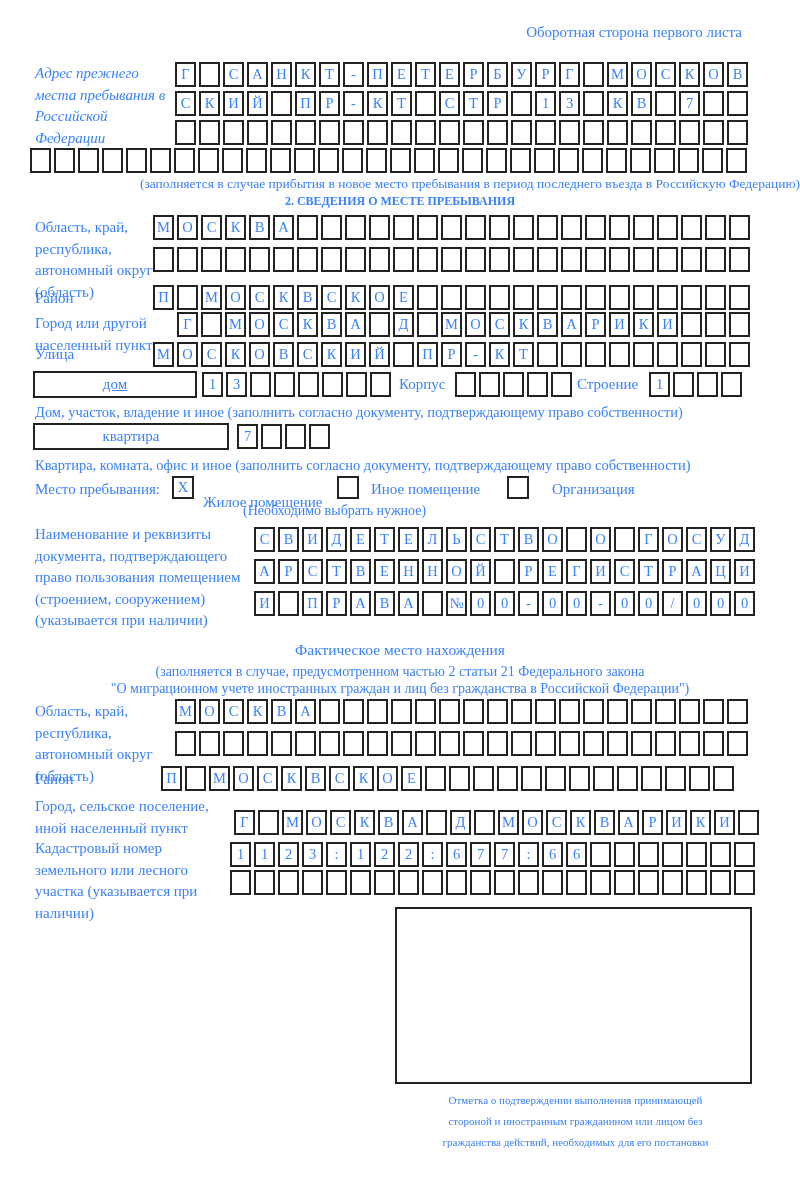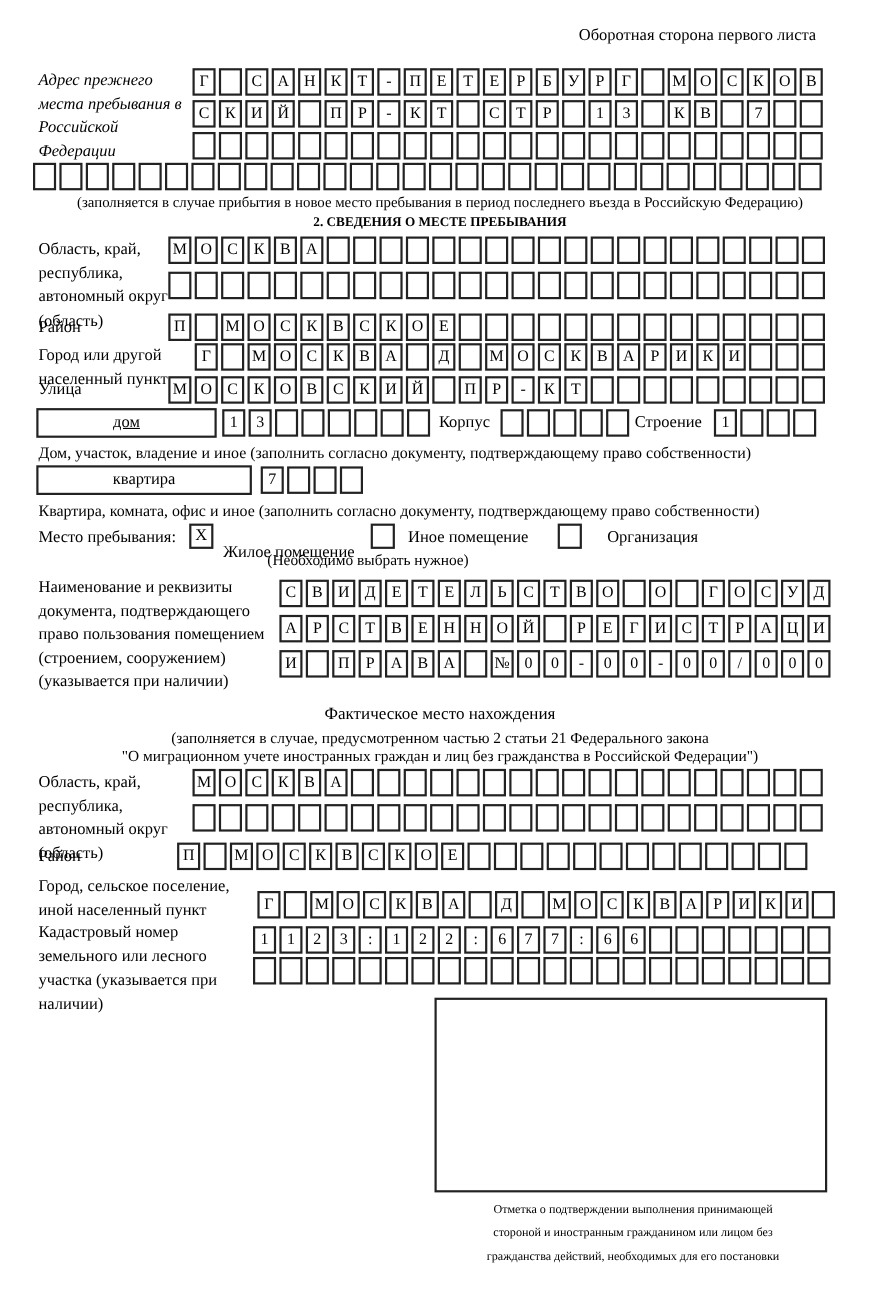--- a/index.html
+++ b/index.html
@@ -1,17 +1,17 @@
 <!DOCTYPE html>
 <html><head>
 <meta charset="utf-8">
 <style>
   html,body{margin:0;padding:0;background:#fff;}
   .page{position:relative;width:800px;height:1180px;background:#fff;overflow:hidden;
-        font-family:"Liberation Serif","DejaVu Serif",serif;color:#000000;}
+        font-family:"Liberation Serif","DejaVu Serif",serif;color:#3b82f6;}
   .abs{position:absolute;}
   .lbl{font-size:15px;line-height:21.5px;}
   .note{font-size:13.5px;}
   .center{text-align:center;width:800px;left:0;}
   .title{font-weight:bold;font-size:12px;}
   .cells{position:absolute;display:flex;gap:3px;}
   .cell{flex:0 0 21px;width:21px;height:25px;box-sizing:border-box;border:2px solid #222;
         display:flex;align-items:center;justify-content:center;
         font-size:14.5px;font-family:"Liberation Serif","DejaVu Serif",serif;}
   .bigbox{position:absolute;box-sizing:border-box;border:2px solid #222;
@@ -131,21 +131,21 @@
       <span class="cell"></span>
       <span class="cell"></span>
       <span class="cell"></span>
       <span class="cell"></span>
       <span class="cell"></span>
       <span class="cell"></span>
       <span class="cell"></span>
       <span class="cell"></span>
       <span class="cell"></span>
     </div>
-  <div class="abs note center" style="top:176px;">(заполняется в случае прибытия в новое место пребывания в период последнего въезда в Российскую Федерацию)</div>
+  <div class="abs note center" style="top:176px;text-align:right;">(заполняется в случае прибытия в новое место пребывания в период последнего въезда в Российскую Федерацию)</div>
 
   <div class="abs title center" style="top:194px;">2. СВЕДЕНИЯ О МЕСТЕ ПРЕБЫВАНИЯ</div>
 
   <div class="abs lbl" style="left:35px;top:217px;width:128px;">Область, край, республика, автономный округ (область)</div>
   <div class="cells" style="left:153px;top:215px;">
       <span class="cell">М</span>
       <span class="cell">О</span>
       <span class="cell">С</span>
       <span class="cell">К</span>
       <span class="cell">В</span>

